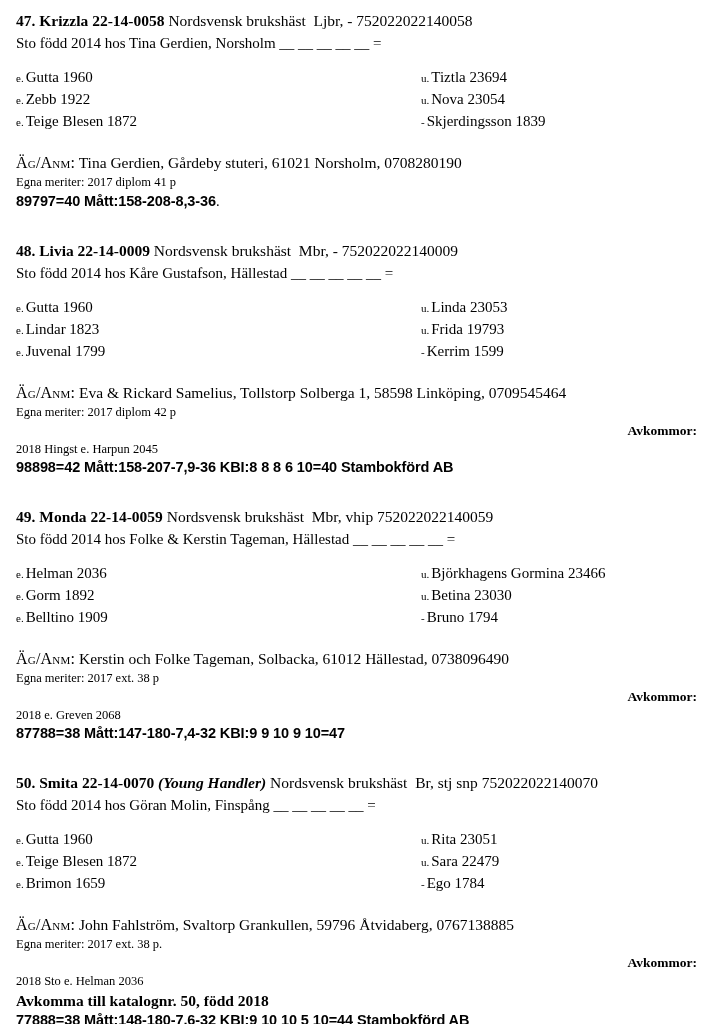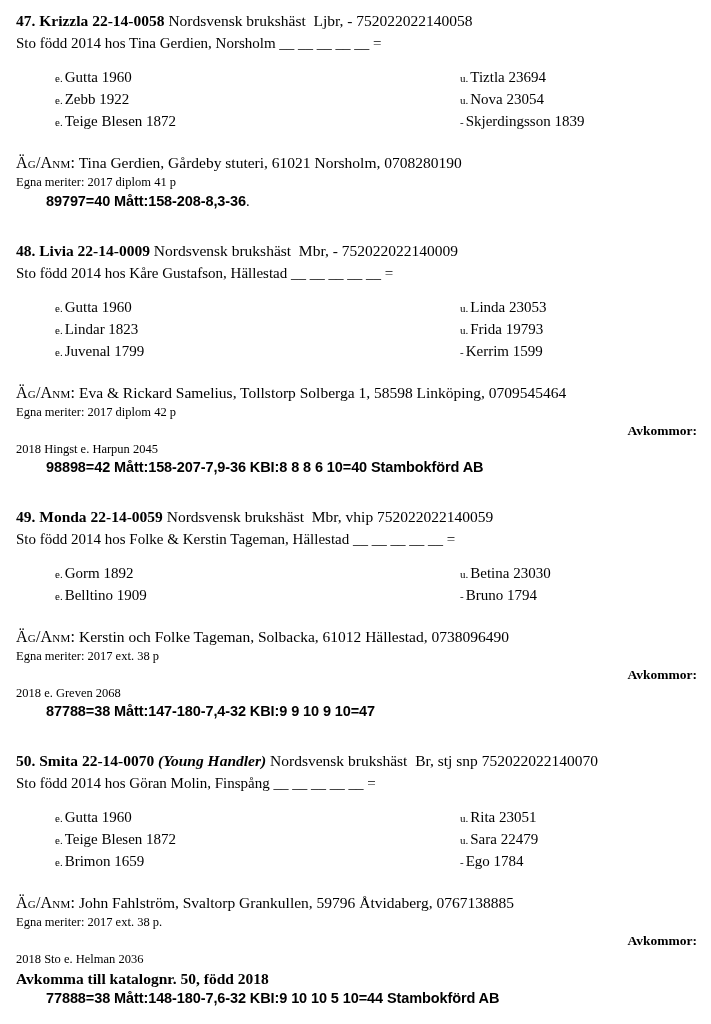--- a/index.html
+++ b/index.html
@@ -24,21 +24,21 @@
   .title .b  { font-weight: bold; }
   .title .bi { font-weight: bold; font-style: italic; }
 
   .birth {
     font-size: 15px;
     line-height: 23px;
     white-space: pre-wrap;
     margin-bottom: 12px;
   }
 
-  .pedigree { margin-bottom: 19px; margin-left: 39px; }
+  .pedigree { margin-bottom: 19px; }
   .ped-row {
     display: grid;
     grid-template-columns: 405px 1fr;
     line-height: 21px;
   }
   .ped-cell { font-size: 15px; }
   .pfx   { font-size: 11px; }
   .pname { margin-left: 2px; }
 
   .owner {
@@ -70,21 +70,20 @@
     font-size: 15.5px;
     font-weight: bold;
     line-height: 21px;
   }
   .measure {
     font-family: "Liberation Sans", sans-serif;
     font-weight: bold;
     font-size: 14.5px;
     line-height: 19px;
     letter-spacing: -0.1px;
-    margin-left: 30px;
   }
   .measure .suffix {
     font-family: "Liberation Serif", serif;
     font-weight: normal;
   }
 </style>
 </head>
 <body>
 
 <section class="entry">
@@ -131,20 +130,24 @@
   <p class="avk-label">Avkommor:</p>
   <p class="offspring">2018 Hingst e. Harpun 2045</p>
   <p class="measure">98898=42 Mått:158-207-7,9-36 KBI:8 8 8 6 10=40 Stambokförd AB</p>
 </section>
 
 <section class="entry">
   <p class="title"><span class="b">49. Monda 22-14-0059</span><span class="rest"> Nordsvensk brukshäst  Mbr, vhip 752022022140059</span></p>
   <p class="birth">Sto född 2014 hos Folke &amp; Kerstin Tageman, Hällestad __ __ __ __ __ =</p>
   <div class="pedigree">
     <div class="ped-row">
+      <div class="ped-cell"><span class="pfx">e.</span><span class="pname">Helman 2036</span></div>
+      <div class="ped-cell"><span class="pfx">u.</span><span class="pname">Björkhagens Gormina 23466</span></div>
+    </div>
+    <div class="ped-row">
       <div class="ped-cell"><span class="pfx">e.</span><span class="pname">Gorm 1892</span></div>
       <div class="ped-cell"><span class="pfx">u.</span><span class="pname">Betina 23030</span></div>
     </div>
     <div class="ped-row">
       <div class="ped-cell"><span class="pfx">e.</span><span class="pname">Belltino 1909</span></div>
       <div class="ped-cell"><span class="pfx">-</span><span class="pname">Bruno 1794</span></div>
     </div>
   </div>
   <p class="owner"><span class="owner-label">Äg/Anm:</span><span class="owner-text"> Kerstin och Folke Tageman, Solbacka, 61012 Hällestad, 0738096490</span></p>
   <p class="merits">Egna meriter: 2017 ext. 38 p</p>

